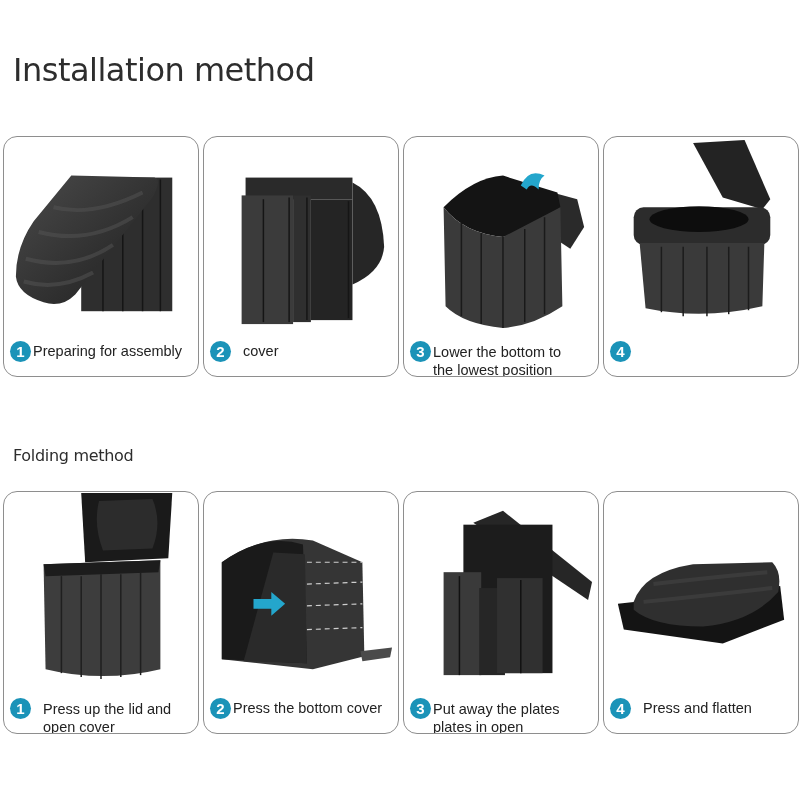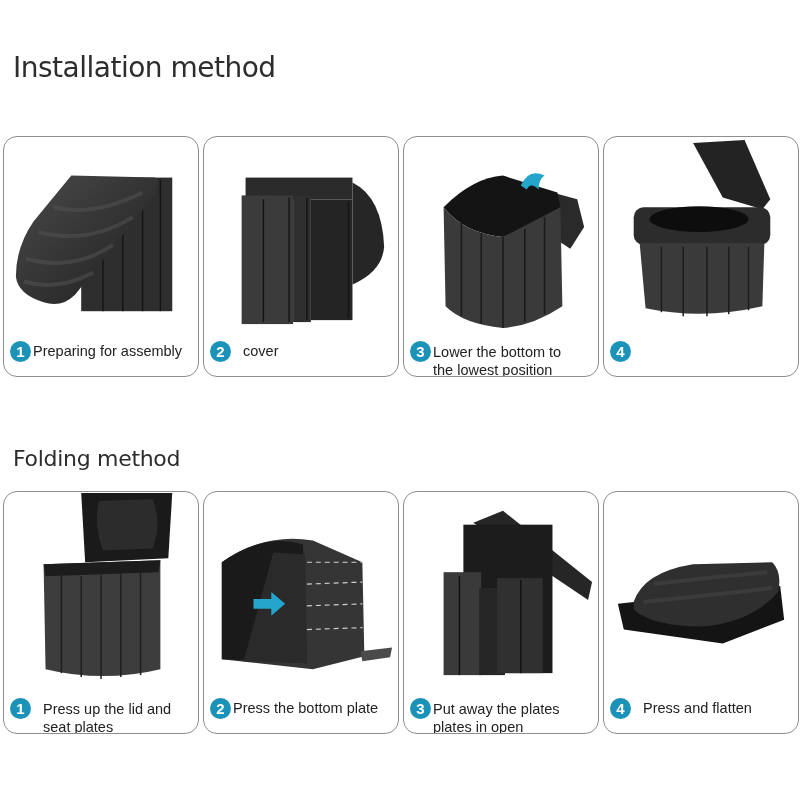--- a/index.html
+++ b/index.html
@@ -1,26 +1,26 @@
 <!DOCTYPE html>
 <html><head>
 <meta charset="utf-8">
 <style>
   * { box-sizing: border-box; margin: 0; padding: 0; }
   html, body { width: 800px; height: 800px; background: #ffffff; overflow: hidden; }
   body { position: relative; font-family: "DejaVu Sans", "Liberation Sans", sans-serif; color: #2b2b2b; }
 
   .title-main {
     position: absolute; left: 13px; top: 54px;
-    font-size: 28px; font-weight: 400; letter-spacing: -0.5px; color: #2d2d2d;
+    font-size: 32px; font-weight: 400; letter-spacing: -0.5px; color: #2d2d2d;
     line-height: 1;
   }
   .title-sub {
     position: absolute; left: 13px; top: 448px;
-    font-size: 22px; font-weight: 400; letter-spacing: -0.3px; color: #2d2d2d;
+    font-size: 16px; font-weight: 400; letter-spacing: -0.3px; color: #2d2d2d;
     line-height: 1;
   }
 
   .row { position: absolute; left: 3px; width: 794px; height: 243px; }
   .row.r1 { top: 136px; }
   .row.r2 { top: 491px; }
 
   .card {
     position: absolute; top: 0; width: 196px; height: 243px;
     border: 1.5px solid #8e8e8e; border-radius: 14px; background: #fff;
@@ -167,42 +167,42 @@
           <line x1="78" y1="84" x2="78" y2="186"></line>
         <line x1="98" y1="82" x2="98" y2="188"></line>
           <line x1="118" y1="82" x2="118" y2="186"></line>
         <line x1="138" y1="80" x2="138" y2="184"></line>
       </g>
     </svg>
     <div class="caption">
       <span class="badge">1</span>
       <span class="cap-text two gap">
         <span>Press up the lid and</span><br>
-        <span>seat plates</span>
+        <span>open cover</span>
       </span>
     </div>
   </div>
 
   <div class="card c2">
     <svg class="illus" viewBox="0 0 196 195">
       <path d="M18,70 Q60,40 110,48 L160,70 L162,165 L110,178 L18,168 Z" fill="#353535"></path>
       <path d="M18,70 Q60,40 100,52 L104,172 L18,168 Z" fill="#1a1a1a"></path>
       <path d="M40,170 L70,60 L102,62 L104,172 Z" fill="#2a2a2a"></path>
       <g stroke="#cfcfcf" stroke-width="1.2" stroke-dasharray="5,4">
         <line x1="104" y1="70" x2="160" y2="70"></line>
           <line x1="104" y1="92" x2="160" y2="90"></line>
         <line x1="104" y1="114" x2="160" y2="112"></line>
           <line x1="104" y1="138" x2="160" y2="136"></line>
       </g>
       <path d="M158,160 L190,156 L188,166 L160,170 Z" fill="#4a4a4a"></path>
       <path d="M50,107 L68,107 L68,100 L82,112 L68,124 L68,117 L50,117 Z" fill="#24a6cc"></path>
     </svg>
     <div class="caption">
       <span class="badge">2</span>
-      <span class="cap-text">Press the bottom plate</span>
+      <span class="cap-text">Press the bottom cover</span>
     </div>
   </div>
 
   <div class="card c3">
     <svg class="illus" viewBox="0 0 196 195">
       <path d="M70,30 L100,18 L190,90 L186,108 Z" fill="#262626"></path>
       <rect x="60" y="32" width="90" height="150" fill="#1c1c1c"></rect>
       <rect x="40" y="80" width="38" height="104" fill="#3a3a3a"></rect>
       <rect x="76" y="96" width="26" height="88" fill="#262626"></rect>
       <rect x="94" y="86" width="46" height="96" fill="#303030"></rect>

